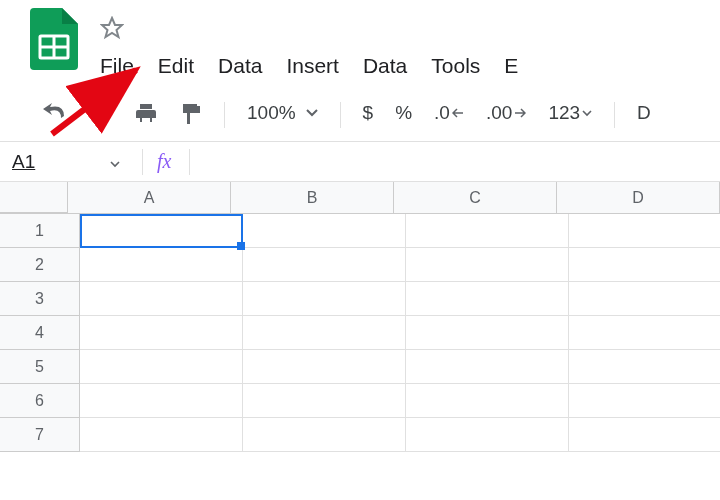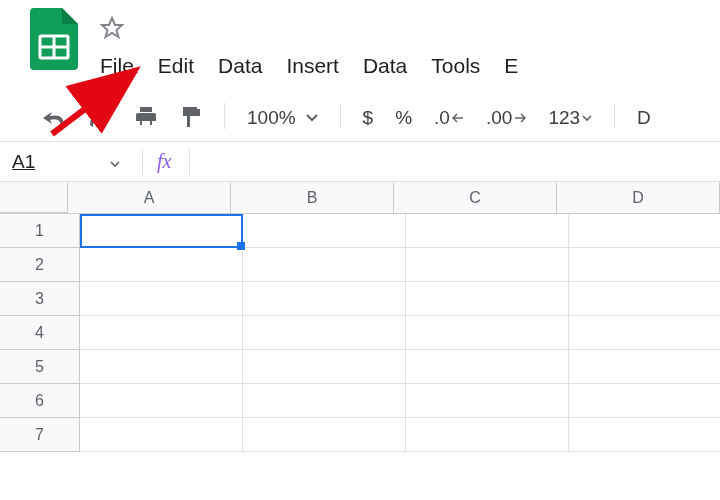--- a/index.html
+++ b/index.html
@@ -43,21 +43,21 @@
     .menu-bar {
       display: flex;
       gap: 24px;
       font-size: 21px;
       color: #202124;
       padding-top: 4px;
     }
     .menu-item { cursor: pointer; }
     .toolbar {
       display: flex;
-      align-items: flex-end;
+      align-items: flex-start;
       margin-top: 24px;
       padding-left: 42px;
       gap: 22px;
       height: 40px;
       border-bottom: 1px solid #e0e0e0;
       padding-bottom: 12px;
     }
     .toolbar-icon { color: #5f6368; display: inline-flex; align-items: center; cursor: pointer; }
     .toolbar-sep { width: 1px; height: 26px; background: #e0e0e0; }
     .zoom-group { display: flex; align-items: center; gap: 10px; font-size: 19px; color: #3c4043; cursor: pointer; }

